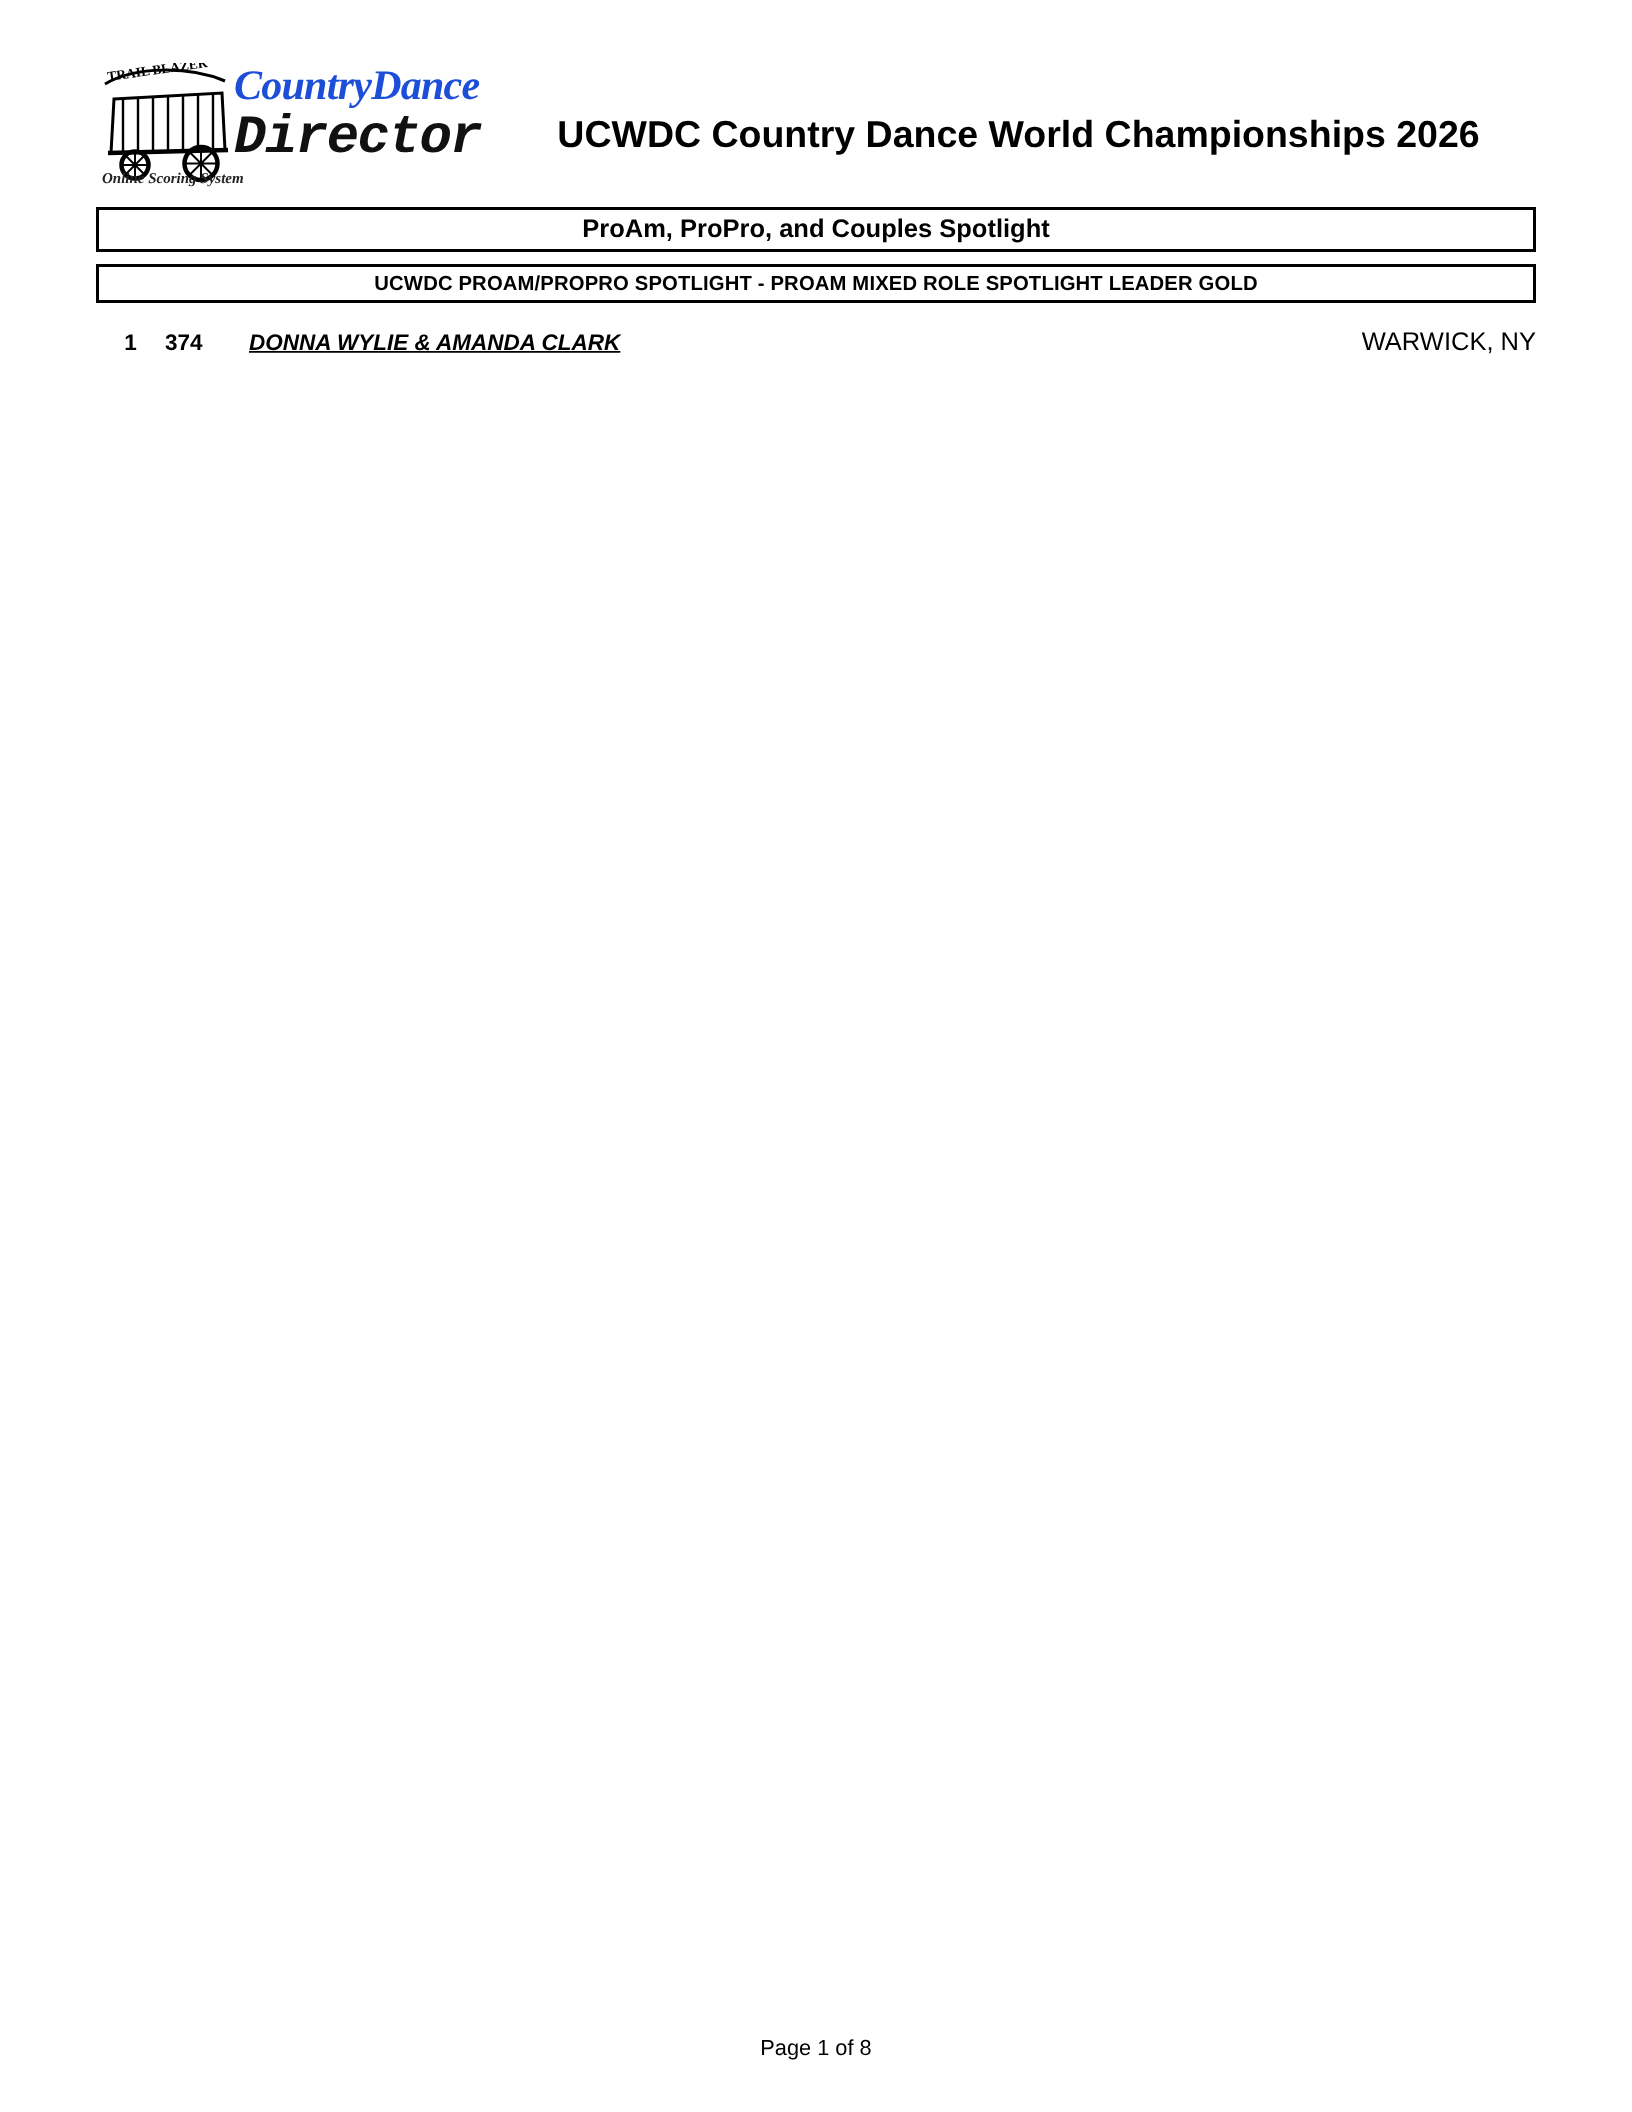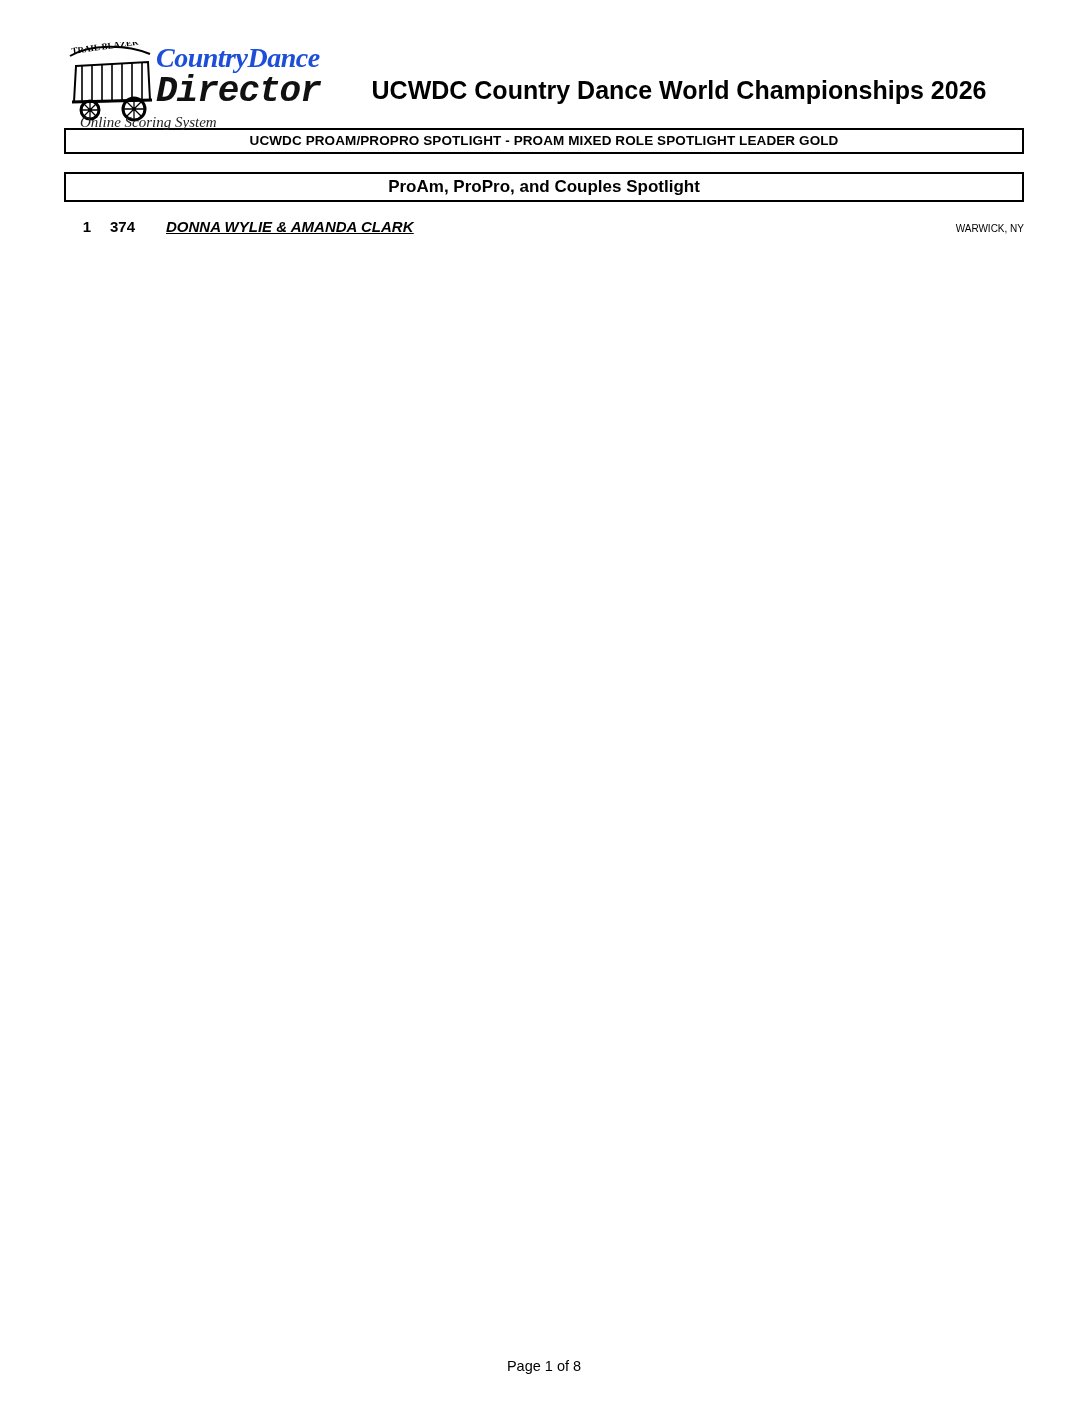--- a/index.html
+++ b/index.html
@@ -65,27 +65,28 @@
     font-weight: bold;
     font-size: 36px;
     color: #111111;
     line-height: 1;
     letter-spacing: -1px;
     margin-top: 2px;
     white-space: nowrap;
   }
   .logo-tag {
     position: absolute;
-    left: 16px;
+    left: 4px;
     top: 76px;
     font-family: "Liberation Serif", serif;
     font-style: italic;
-    font-size: 15px;
+    font-size: 10px;
     color: #222222;
     white-space: nowrap;
+    font-weight: bold;
   }
 
   .title-block {
     position: absolute;
     left: 270px;
     right: 0;
     top: 40px;
     text-align: center;
   }
   .event-title {
@@ -152,21 +153,21 @@
     font-style: italic;
     font-weight: bold;
     text-decoration: underline;
   }
   .col-names span {
     text-decoration: underline;
   }
   .col-city {
     flex: 0 0 auto;
     text-align: right;
-    font-size: 10px;
+    font-size: 17px;
   }
 
   
   .footer {
     position: absolute;
     left: 0;
     right: 0;
     bottom: 34px;
     text-align: center;
     font-size: 14.5px;
@@ -197,22 +198,22 @@
         <div class="logo-director">Director</div>
       </div>
       <div class="logo-tag">Online Scoring System</div>
     </div>
 
     <div class="title-block">
       <div class="event-title">UCWDC Country Dance World Championships 2026</div>
     </div>
   </div>
 
+  <div class="bar bar-main">ProAm, ProPro, and Couples Spotlight</div>
   <div class="bar bar-sub">UCWDC PROAM/PROPRO SPOTLIGHT - PROAM MIXED ROLE SPOTLIGHT LEADER GOLD</div>
-  <div class="bar bar-main">ProAm, ProPro, and Couples Spotlight</div>
 
   <div class="results">
     <div class="result-row">
       <div class="col-place">1</div>
       <div class="col-number">374</div>
       <div class="col-names"><span>DONNA WYLIE &amp; AMANDA CLARK</span></div>
       <div class="col-city">WARWICK, NY</div>
     </div>
   </div>
 

